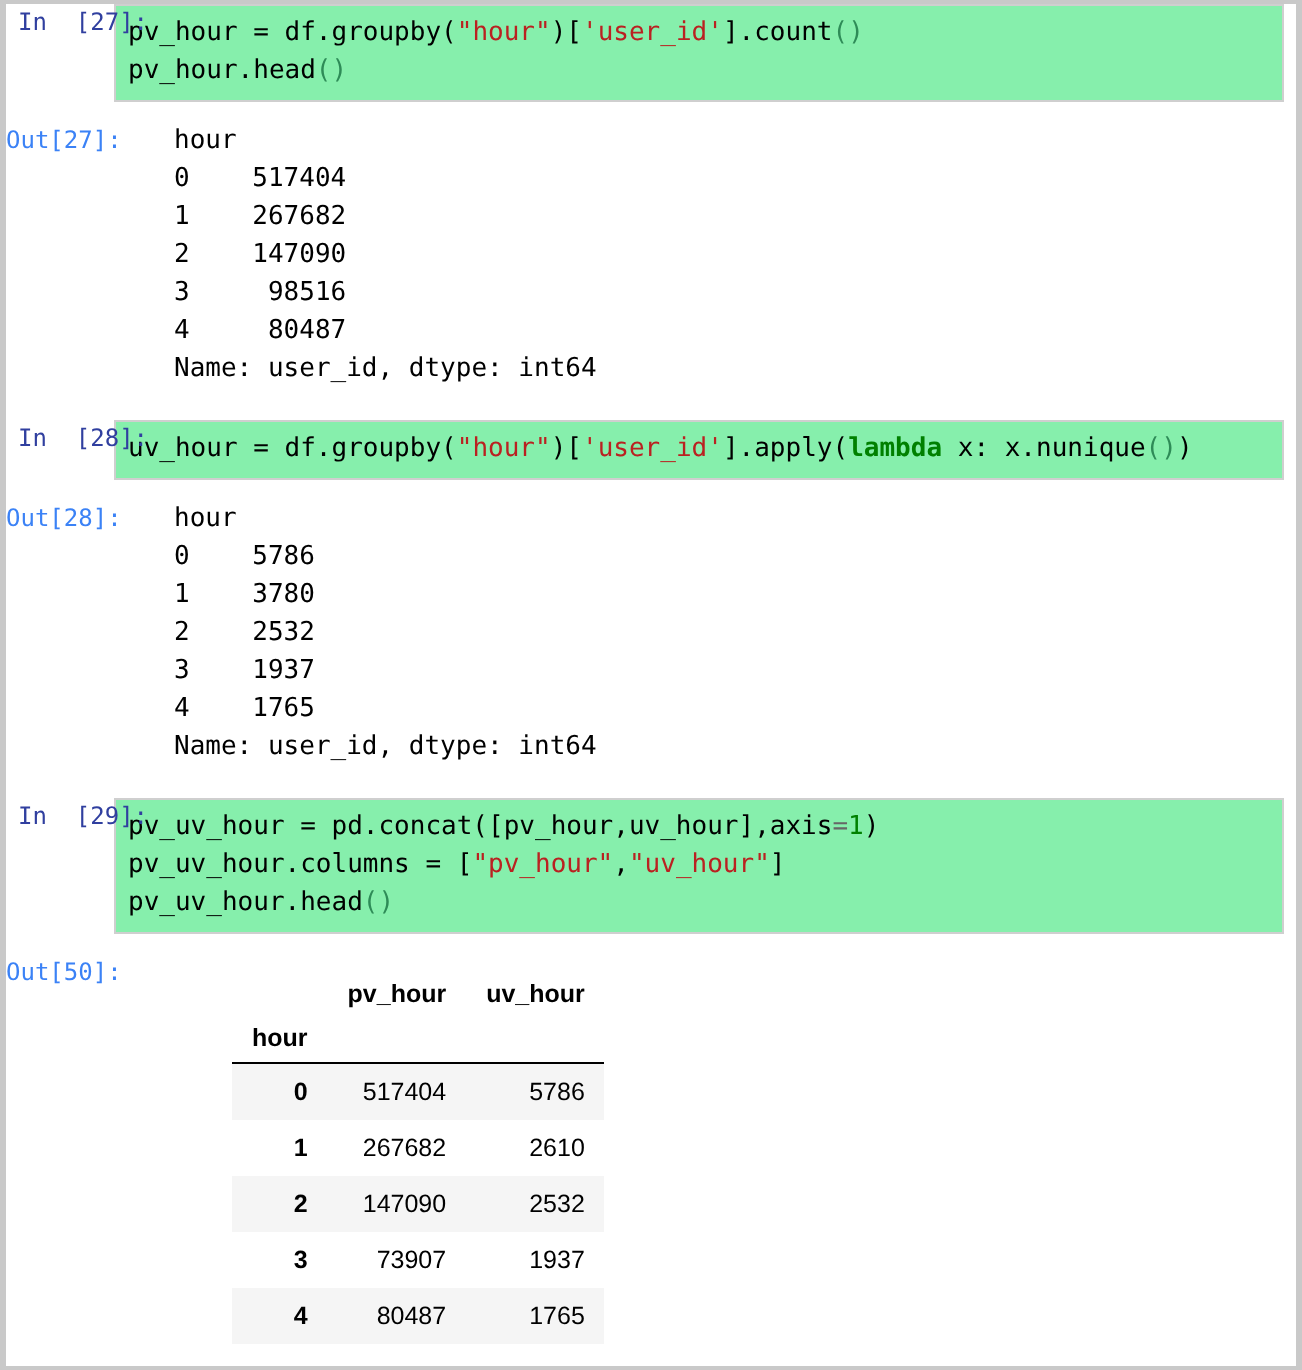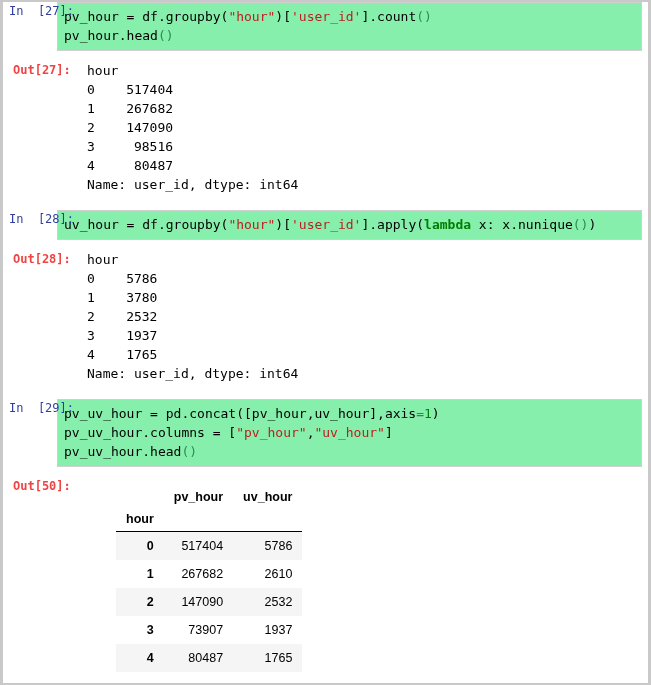--- a/index.html
+++ b/index.html
@@ -42,23 +42,22 @@
     font-family: "DejaVu Sans Mono", "Liberation Mono", monospace;
     font-size: 12px;
     line-height: 19px;
     white-space: pre;
   }
   .prompt-in {
     color: #303f9f;
     padding-left: 6px;
   }
   .prompt-out {
-    color: #ef4444;
-    padding-left: 10px;
-    font-weight: bold;
+    color: #3b82f6;
+    padding-left: 0;
   }
 
   
   .input-row {
     display: block;
     position: relative;
     padding-left: 54px;
   }
   .input-box {
     margin-left: 0;

